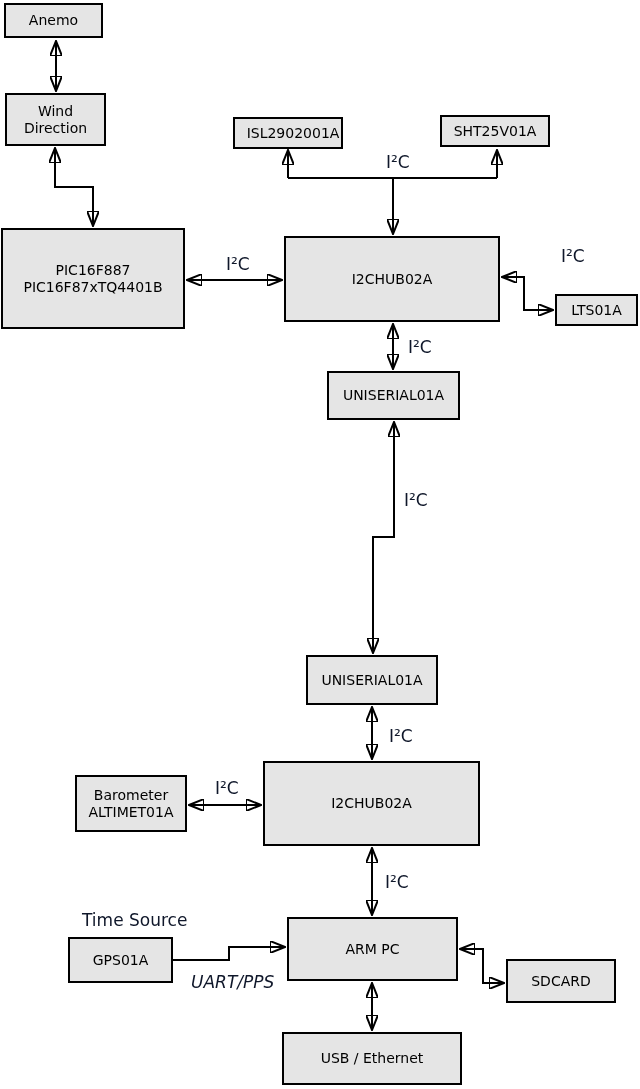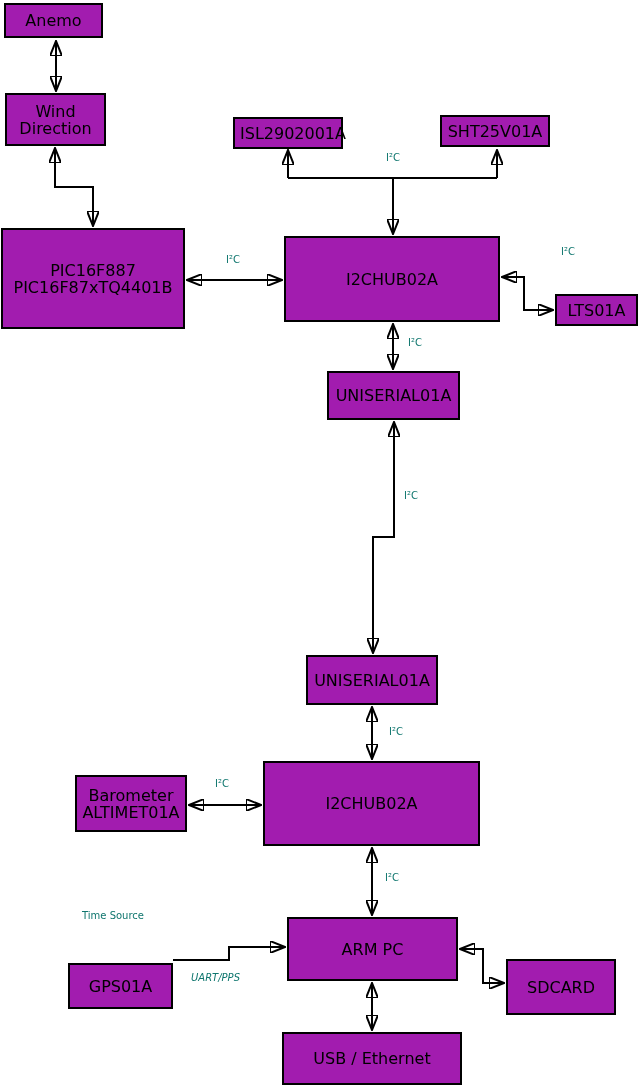--- a/index.html
+++ b/index.html
@@ -12,36 +12,36 @@
     position: relative;
     width: 640px;
     height: 1089px;
     background: #ffffff;
     overflow: hidden;
   }
   .node {
     position: absolute;
     box-sizing: border-box;
     border: 2px solid #000000;
-    background: #a21caf;
+    background: #e5e5e5;
     display: flex;
     flex-direction: column;
     align-items: center;
     justify-content: center;
     text-align: center;
-    font-size: 16px;
+    font-size: 14px;
     line-height: 17px;
     color: #000000;
     z-index: 2;
   }
   .node span { display: block; white-space: nowrap; }
   .elabel {
     position: absolute;
-    font-size: 10px;
-    color: #0f766e;
+    font-size: 17px;
+    color: #0f172a;
     white-space: nowrap;
     z-index: 3;
   }
   #edges {
     position: absolute;
     left: 0;
     top: 0;
     width: 640px;
     height: 1089px;
     z-index: 1;
@@ -125,29 +125,29 @@
 
   <div class="node" style="left:263px; top:761px; width:217px; height:85px;">
     <span>I2CHUB02A</span>
   </div>
 
   <div class="node" style="left:75px; top:775px; width:112px; height:57px;">
     <span>Barometer</span>
     <span>ALTIMET01A</span>
   </div>
 
-  <div class="node" style="left:68px; top:937px; width:105px; height:46px;margin-top:26px;">
+  <div class="node" style="left:68px; top:937px; width:105px; height:46px;">
     <span>GPS01A</span>
   </div>
 
   <div class="node" style="left:287px; top:917px; width:171px; height:64px;">
     <span>ARM PC</span>
   </div>
 
-  <div class="node" style="left:506px; top:959px; width:110px; height:56px;">
+  <div class="node" style="left:506px; top:959px; width:110px; height:44px;">
     <span>SDCARD</span>
   </div>
 
   <div class="node" style="left:282px; top:1032px; width:180px; height:53px;">
     <span>USB / Ethernet</span>
   </div>
 
   <div class="elabel" style="left:386px; top:152px;">I²C</div>
   <div class="elabel" style="left:226px; top:254px;">I²C</div>
   <div class="elabel" style="left:561px; top:246px;">I²C</div>

